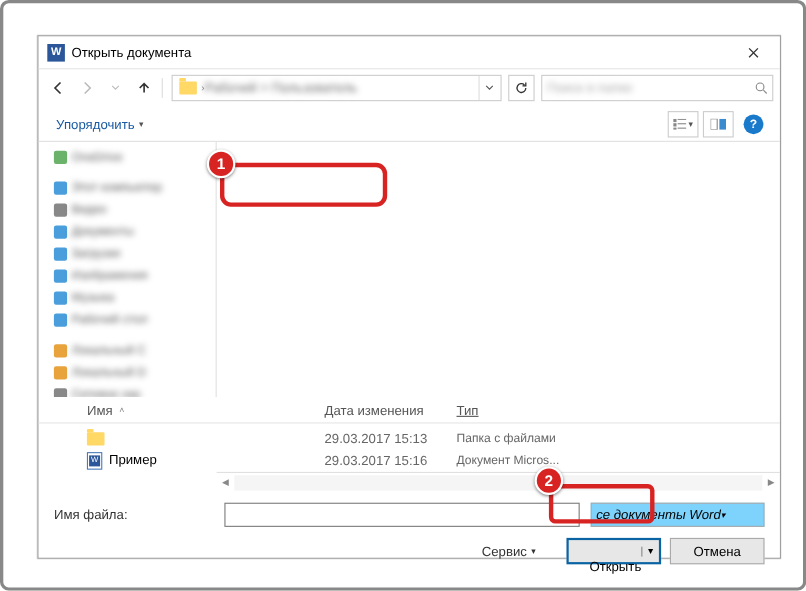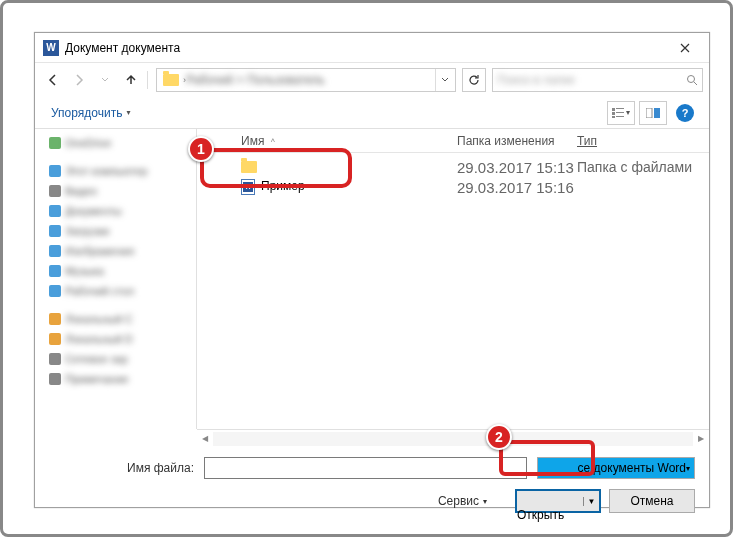--- a/index.html
+++ b/index.html
@@ -23,73 +23,73 @@
 .search-box { flex: 1; height: 24px; border: 1px solid #ccc; display: flex; align-items: center; padding: 0 4px; margin-left: 4px; position: relative; }
 .search-box .blur { filter: blur(3px); color: #aaa; flex: 1; }
 .search-icon { color: #888; }
 .toolbar { height: 32px; border-bottom: 1px solid #e0e0e0; display: flex; align-items: center; padding: 0 8px; }
 .tool-btn { padding: 4px 8px; color: #1a5aa0; display: flex; align-items: center; gap: 4px; cursor: pointer; }
 .tool-btn .chev { font-size: 8px; color: #555; }
 .toolbar-spacer { flex: 1; }
 .icon-btn { width: 28px; height: 24px; border: 1px solid transparent; display: flex; align-items: center; justify-content: center; cursor: pointer; margin: 0 2px; color: #555; gap: 2px; }
 .icon-btn.bordered { border-color: #ccc; }
 .help-icon { width: 18px; height: 18px; border-radius: 50%; background: #1979ca; color: #fff; font-weight: bold; display: flex; align-items: center; justify-content: center; font-size: 11px; }
-.content { display: flex; height: 300px; }
+.content { display: flex; height: 300px; flex-direction: column; }
 .sidebar { width: 162px; border-right: 1px solid #e0e0e0; overflow: hidden; padding: 4px 0; }
 .side-item { height: 20px; display: flex; align-items: center; padding: 0 6px 0 14px; gap: 4px; }
 .side-item .blur { filter: blur(3px); color: #555; font-size: 11px; white-space: nowrap; }
 .side-dot { width: 12px; height: 12px; border-radius: 2px; flex-shrink: 0; }
 .green { background: #6bb36b; }
 .blue { background: #4a9edb; }
 .gray { background: #888; }
 .orange { background: #e8a33d; }
 .filelist { flex: 1; display: flex; flex-direction: column; }
 .col-headers { height: 24px; display: flex; align-items: center; border-bottom: 1px solid #e5e5e5; color: #555; font-size: 11px; }
 .col-name { width: 260px; padding-left: 44px; display: flex; align-items: center; gap: 6px; }
 .col-date { width: 120px; }
 .col-type { flex: 1; text-decoration: underline; }
 .sort-arrow { font-size: 8px; color: #888; }
 .file-rows { flex: 1; position: relative; padding-top: 4px; }
 .file-row { height: 20px; display: flex; align-items: center; }
 .file-row .fname { width: 260px; padding-left: 44px; display: flex; gap: 6px; }
-.file-row .fdate { width: 120px; color: #666; font-size: 15px; }
-.file-row .ftype { flex: 1; color: #666; font-size: 14px; }
+.file-row .fdate { width: 120px; color: #666; font-size: 12px; }
+.file-row .ftype { flex: 1; color: #666; font-size: 11px; }
 .doc-icon { width: 14px; height: 16px; background: #fff; border: 1px solid #4a7ab8; position: relative; flex-shrink: 0; }
 .doc-icon::after { content: 'W'; position: absolute; left: 1px; top: 2px; width: 10px; height: 10px; background: #2b579a; color: #fff; font-size: 7px; text-align: center; line-height: 10px; }
 .highlight-1 { position: absolute; left: 200px; top: 148px; width: 152px; height: 40px; border: 4px solid #d82323; border-radius: 10px; pointer-events: none; }
 .marker { position: absolute; width: 26px; height: 26px; border-radius: 50%; background: #d82323; border: 2px solid #fff; box-shadow: 0 1px 3px rgba(0,0,0,0.5); color: #fff; font-weight: bold; font-size: 14px; display: flex; align-items: center; justify-content: center; z-index: 10; }
 .m1 { left: 188px; top: 136px; }
 .hscroll { height: 18px; border-top: 1px solid #e0e0e0; display: flex; align-items: center; margin-left: 162px; }
 .hscroll .arrow { width: 16px; height: 16px; display: flex; align-items: center; justify-content: center; color: #888; font-size: 8px; }
 .hscroll .track { flex: 1; height: 14px; background: #f5f5f5; }
 .footer { padding: 10px 14px 8px; }
 .fname-row { display: flex; align-items: center; gap: 10px; margin-bottom: 10px; }
-.fname-label { width: 145px; text-align: right; color: #333; }
+.fname-label { width: 145px; color: #333; }
 .fname-input { flex: 1; height: 22px; border: 1px solid #7a7a7a; padding: 0 4px; background: #fff; }
-.filter-select { width: 158px; height: 22px; border: 1px solid #aaa; padding: 0 4px; background: #0ea5e9; display: flex; align-items: center; justify-content: flex-end; position: relative; }
+.filter-select { width: 158px; height: 22px; border: 1px solid #aaa; padding: 0 4px; background: #7dd3fc; display: flex; align-items: center; justify-content: flex-start; position: relative; font-style: italic; }
 .btn-row { display: flex; align-items: center; justify-content: flex-end; gap: 8px; }
 .svc-btn { color: #333; display: flex; align-items: center; gap: 4px; cursor: pointer; margin-right: 20px; justify-content: flex-end; }
 .btn { width: 86px; height: 24px; border: 1px solid #aaa; background: #e7e7e7; display: flex; align-items: center; justify-content: center; cursor: pointer; }
 .btn.primary { border: 2px solid #0a64a4; display: flex; }
-.btn.primary .lbl { flex: 1; text-align: left; margin-top: 28px; }
+.btn.primary .lbl { flex: 1; text-align: right; margin-top: 28px; }
 .btn.primary .dd { width: 16px; border-left: 1px solid #888; display: flex; align-items: center; justify-content: center; font-size: 8px; }
 .highlight-2 { position: absolute; left: 499px; top: 440px; width: 96px; height: 36px; border: 4px solid #d82323; border-radius: 6px; pointer-events: none; }
 .m2 { left: 486px; top: 424px; }
 svg { display: block; }
 </style>
 </head>
 <body>
 
 <div class="outer"></div>
 
 <div class="dialog">
 
   <div class="titlebar">
     <div class="word-icon">W</div>
-    <div class="title">Документ документа</div>
+    <div class="title">Открыть документа</div>
     <div class="close-btn">
       <svg width="10" height="10" viewBox="0 0 10 10">
           <path d="M1 1L9 9M9 1L1 9" stroke="currentColor" stroke-width="1.2"></path>
         </svg>
     </div>
   </div>
 
   <div class="navbar">
     <div class="nav-btn">
         <svg width="14" height="14" viewBox="0 0 14 14">
@@ -216,38 +216,39 @@
           <div class="side-dot gray"></div>
           <span class="blur">Примечание</span>
         </div>
       </div>
     <div class="filelist">
       <div class="col-headers">
         <div class="col-name">
             <span>Имя</span>
             <span class="sort-arrow">˄</span>
           </div>
-        <div class="col-date">Папка изменения</div>
+        <div class="col-date">Дата изменения</div>
         <div class="col-type">Тип</div>
       </div>
       <div class="file-rows" id="file-rows">
           <div class="file-row">
             <div class="fname">
               <div class="folder-icon" style="margin:0"></div>
               <span></span>
             </div>
             <div class="fdate">29.03.2017 15:13</div>
             <div class="ftype">Папка с файлами</div>
           </div>
           <div class="file-row">
             <div class="fname">
               <div class="doc-icon"></div>
               <span>Пример</span>
             </div>
             <div class="fdate">29.03.2017 15:16</div>
+            <div class="ftype">Документ Micros...</div>
           </div>
         </div>
     </div>
   </div>
 
   <div class="hscroll">
     <div class="arrow">◀</div>
       <div class="track"></div>
       <div class="arrow">▶</div>
   </div>

